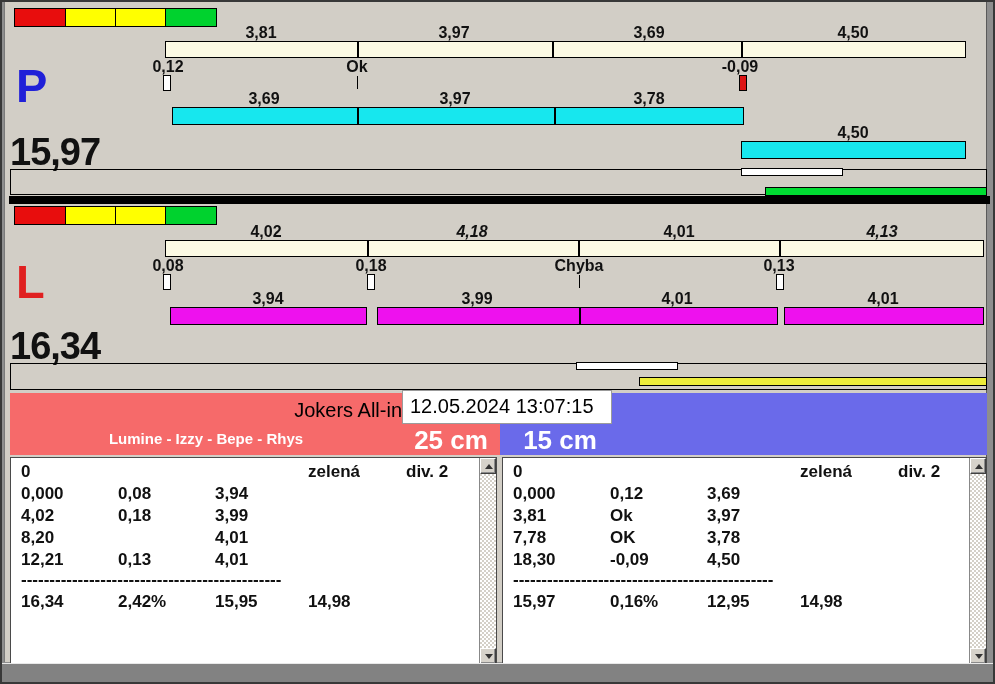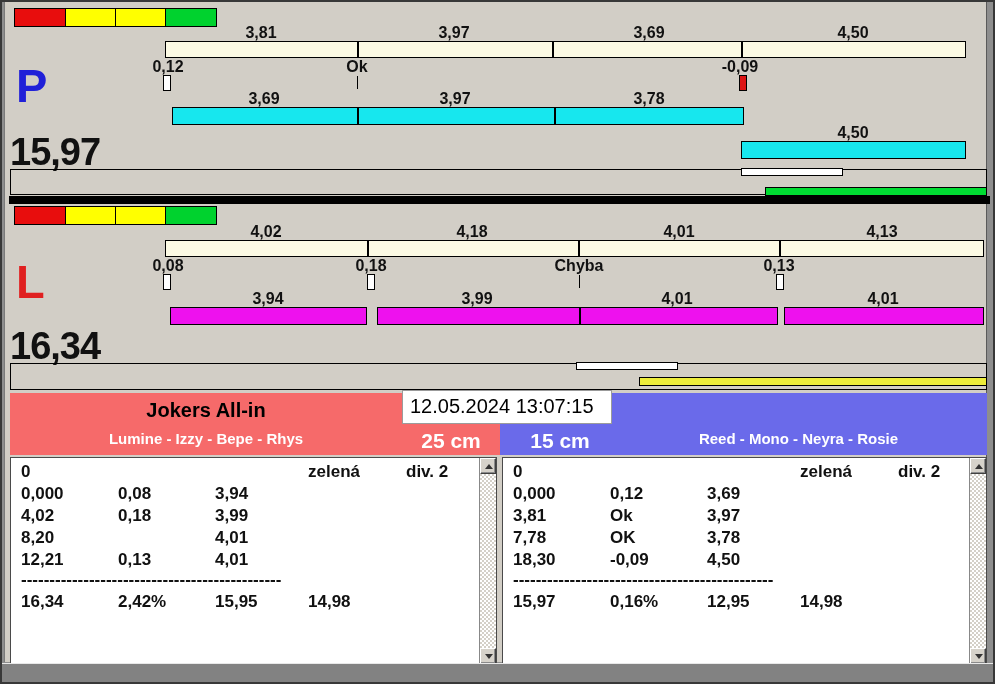--- a/index.html
+++ b/index.html
@@ -34,23 +34,23 @@
   .marker-tick { position: absolute; width: 1px; height: 13px; background: #000; }
 
   .lane-letter { position: absolute; font-size: 47px; font-weight: bold; line-height: 44px; }
   .lane-total { position: absolute; font-size: 38px; font-weight: bold; color: #111; line-height: 36px; letter-spacing: -1px; }
 
   .hrect { position: absolute; border: 1px solid #000; }
   .blackband { position: absolute; left: 4px; width: 981px; height: 8px; background: #000; }
 
   
   .teamblock { position: absolute; height: 62px; }
-  .team-name { position: absolute; font-size: 20px; font-weight: bold; color: #000; text-align: center; line-height: 22px; }
+  .team-name { position: absolute; font-size: 20px; font-weight: normal; color: #000; text-align: right; line-height: 22px; }
   .team-members { position: absolute; font-size: 15px; font-weight: bold; color: #fff; text-align: center; line-height: 17px; }
-  .team-cat { position: absolute; font-size: 21px; font-weight: bold; color: #fff; text-align: center; line-height: 21px; }
+  .team-cat { position: absolute; font-size: 26px; font-weight: bold; color: #fff; text-align: center; line-height: 21px; }
   .datebox {
     position: absolute; left: 397px; top: 388px; width: 210px; height: 34px;
     background: #fff; border: 1px solid #9b9b9b; font-size: 20px; color: #000;
     line-height: 31px; padding-left: 7px; white-space: nowrap;
   }
 
   .listbox { position: absolute; top: 455px; height: 208px; background: #fff; border: 1px solid #4A4A4A; }
   .list-content { position: absolute; left: 10px; top: 3px; right: 20px; bottom: 2px; font-size: 17px; font-weight: bold; color: #111; overflow: hidden; }
   .lrow { display: flex; line-height: 22px; white-space: pre; }
   .lrow .c1 { width: 97px; } .lrow .c2 { width: 97px; } .lrow .c3 { width: 93px; } .lrow .c4 { width: 98px; } .lrow .c5 { flex: 1; }
@@ -133,23 +133,23 @@
         <div class="cell" style="width:51px; background:#E80D0D;"></div>
         <div class="cell" style="width:50px; background:#FFFF00;"></div>
         <div class="cell" style="width:50px; background:#FFFF00;"></div>
         <div class="cell" style="width:50px; background:#00D22E;"></div>
       </div>
 
       <div class="lane-letter" style="left:11px; top:258px; color:#E02020;">L</div>
       <div class="lane-total" style="left:5px; top:326px;">16,34</div>
 
       <div class="lbl" style="left:261px; top:222px;">4,02</div>
-      <div class="lbl" style="left:467px; top:222px;">4,18</div>
+      <div class="lbl" style="left:467px; top:222px;font-style:italic;">4,18</div>
       <div class="lbl" style="left:674px; top:222px;">4,01</div>
-      <div class="lbl" style="left:877px; top:222px;">4,13</div>
+      <div class="lbl" style="left:877px; top:222px;font-style:italic;">4,13</div>
 
       <div class="bar split-bar" style="left:160px; top:238px; width:819px;">
         <div class="div" style="left:201px;"></div>
         <div class="div" style="left:412px;"></div>
         <div class="div" style="left:613px;"></div>
       </div>
 
       <div class="lbl" style="left:163px; top:256px;">0,08</div>
       <div class="lbl" style="left:366px; top:256px;">0,18</div>
       <div class="lbl" style="left:574px; top:256px;text-align:right;">Chyba</div>
@@ -176,21 +176,20 @@
     </div>
 
     <div>
       <div class="teamblock" style="left:5px; top:391px; width:490px; background:#F66A6A;">
         <div class="team-name" style="left:0; top:6px; width:392px;">Jokers All-in</div>
         <div class="team-members" style="left:0; top:37px; width:392px;">Lumine - Izzy - Bepe - Rhys</div>
         <div class="team-cat" style="left:392px; top:37px; width:98px;">25 cm</div>
       </div>
       <div class="teamblock" style="left:495px; top:391px; width:487px; background:#6A6AEA;">
         <div class="team-cat" style="left:10px; top:37px; width:100px;">15 cm</div>
-        <div class="team-members" style="left:110px; top:37px; width:377px;">Reed - Mono - Neyra - Rosie</div>
       </div>
       <div class="datebox">12.05.2024 13:07:15</div>
 
       <div class="listbox" style="left:5px; width:487px;">
         <div class="list-content">
           <div class="lrow">
             <span class="c1">0</span><span class="c2"></span><span class="c3"></span><span class="c4">zelená</span><span class="c5">div. 2</span>
           </div>
           <div class="lrow">
             <span class="c1">0,000</span><span class="c2">0,08</span><span class="c3">3,94</span><span class="c4"></span><span class="c5"></span>

